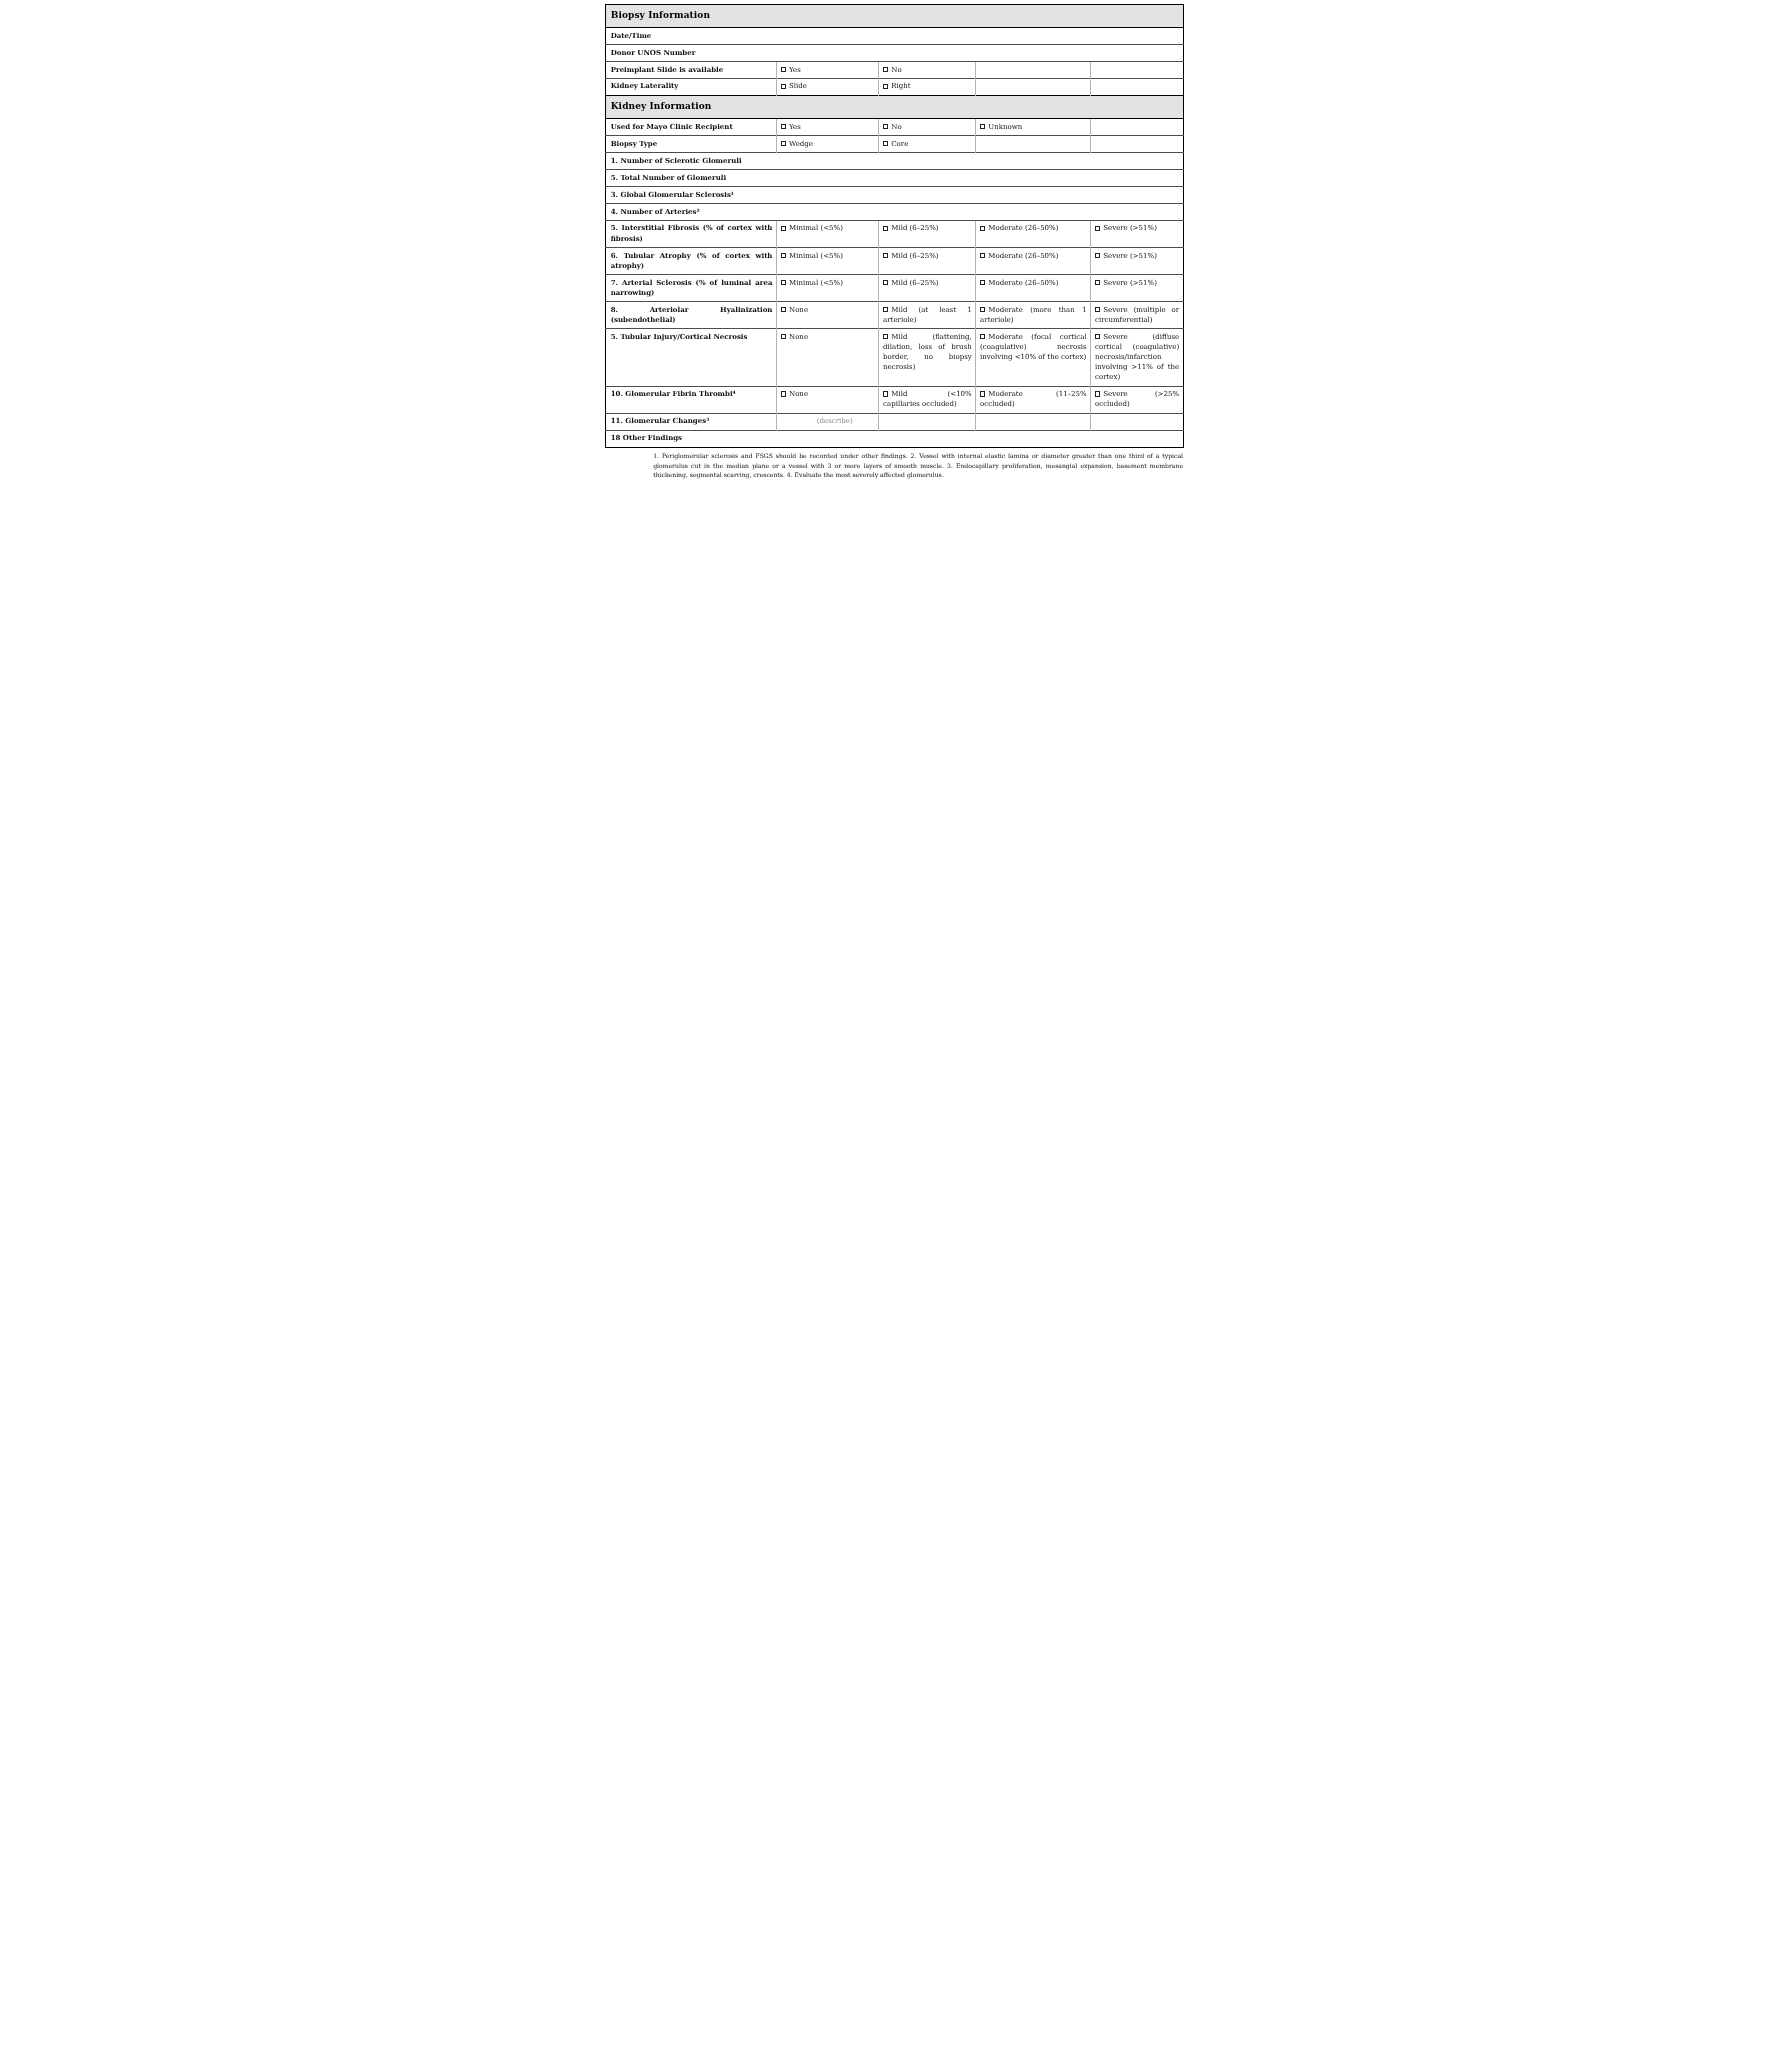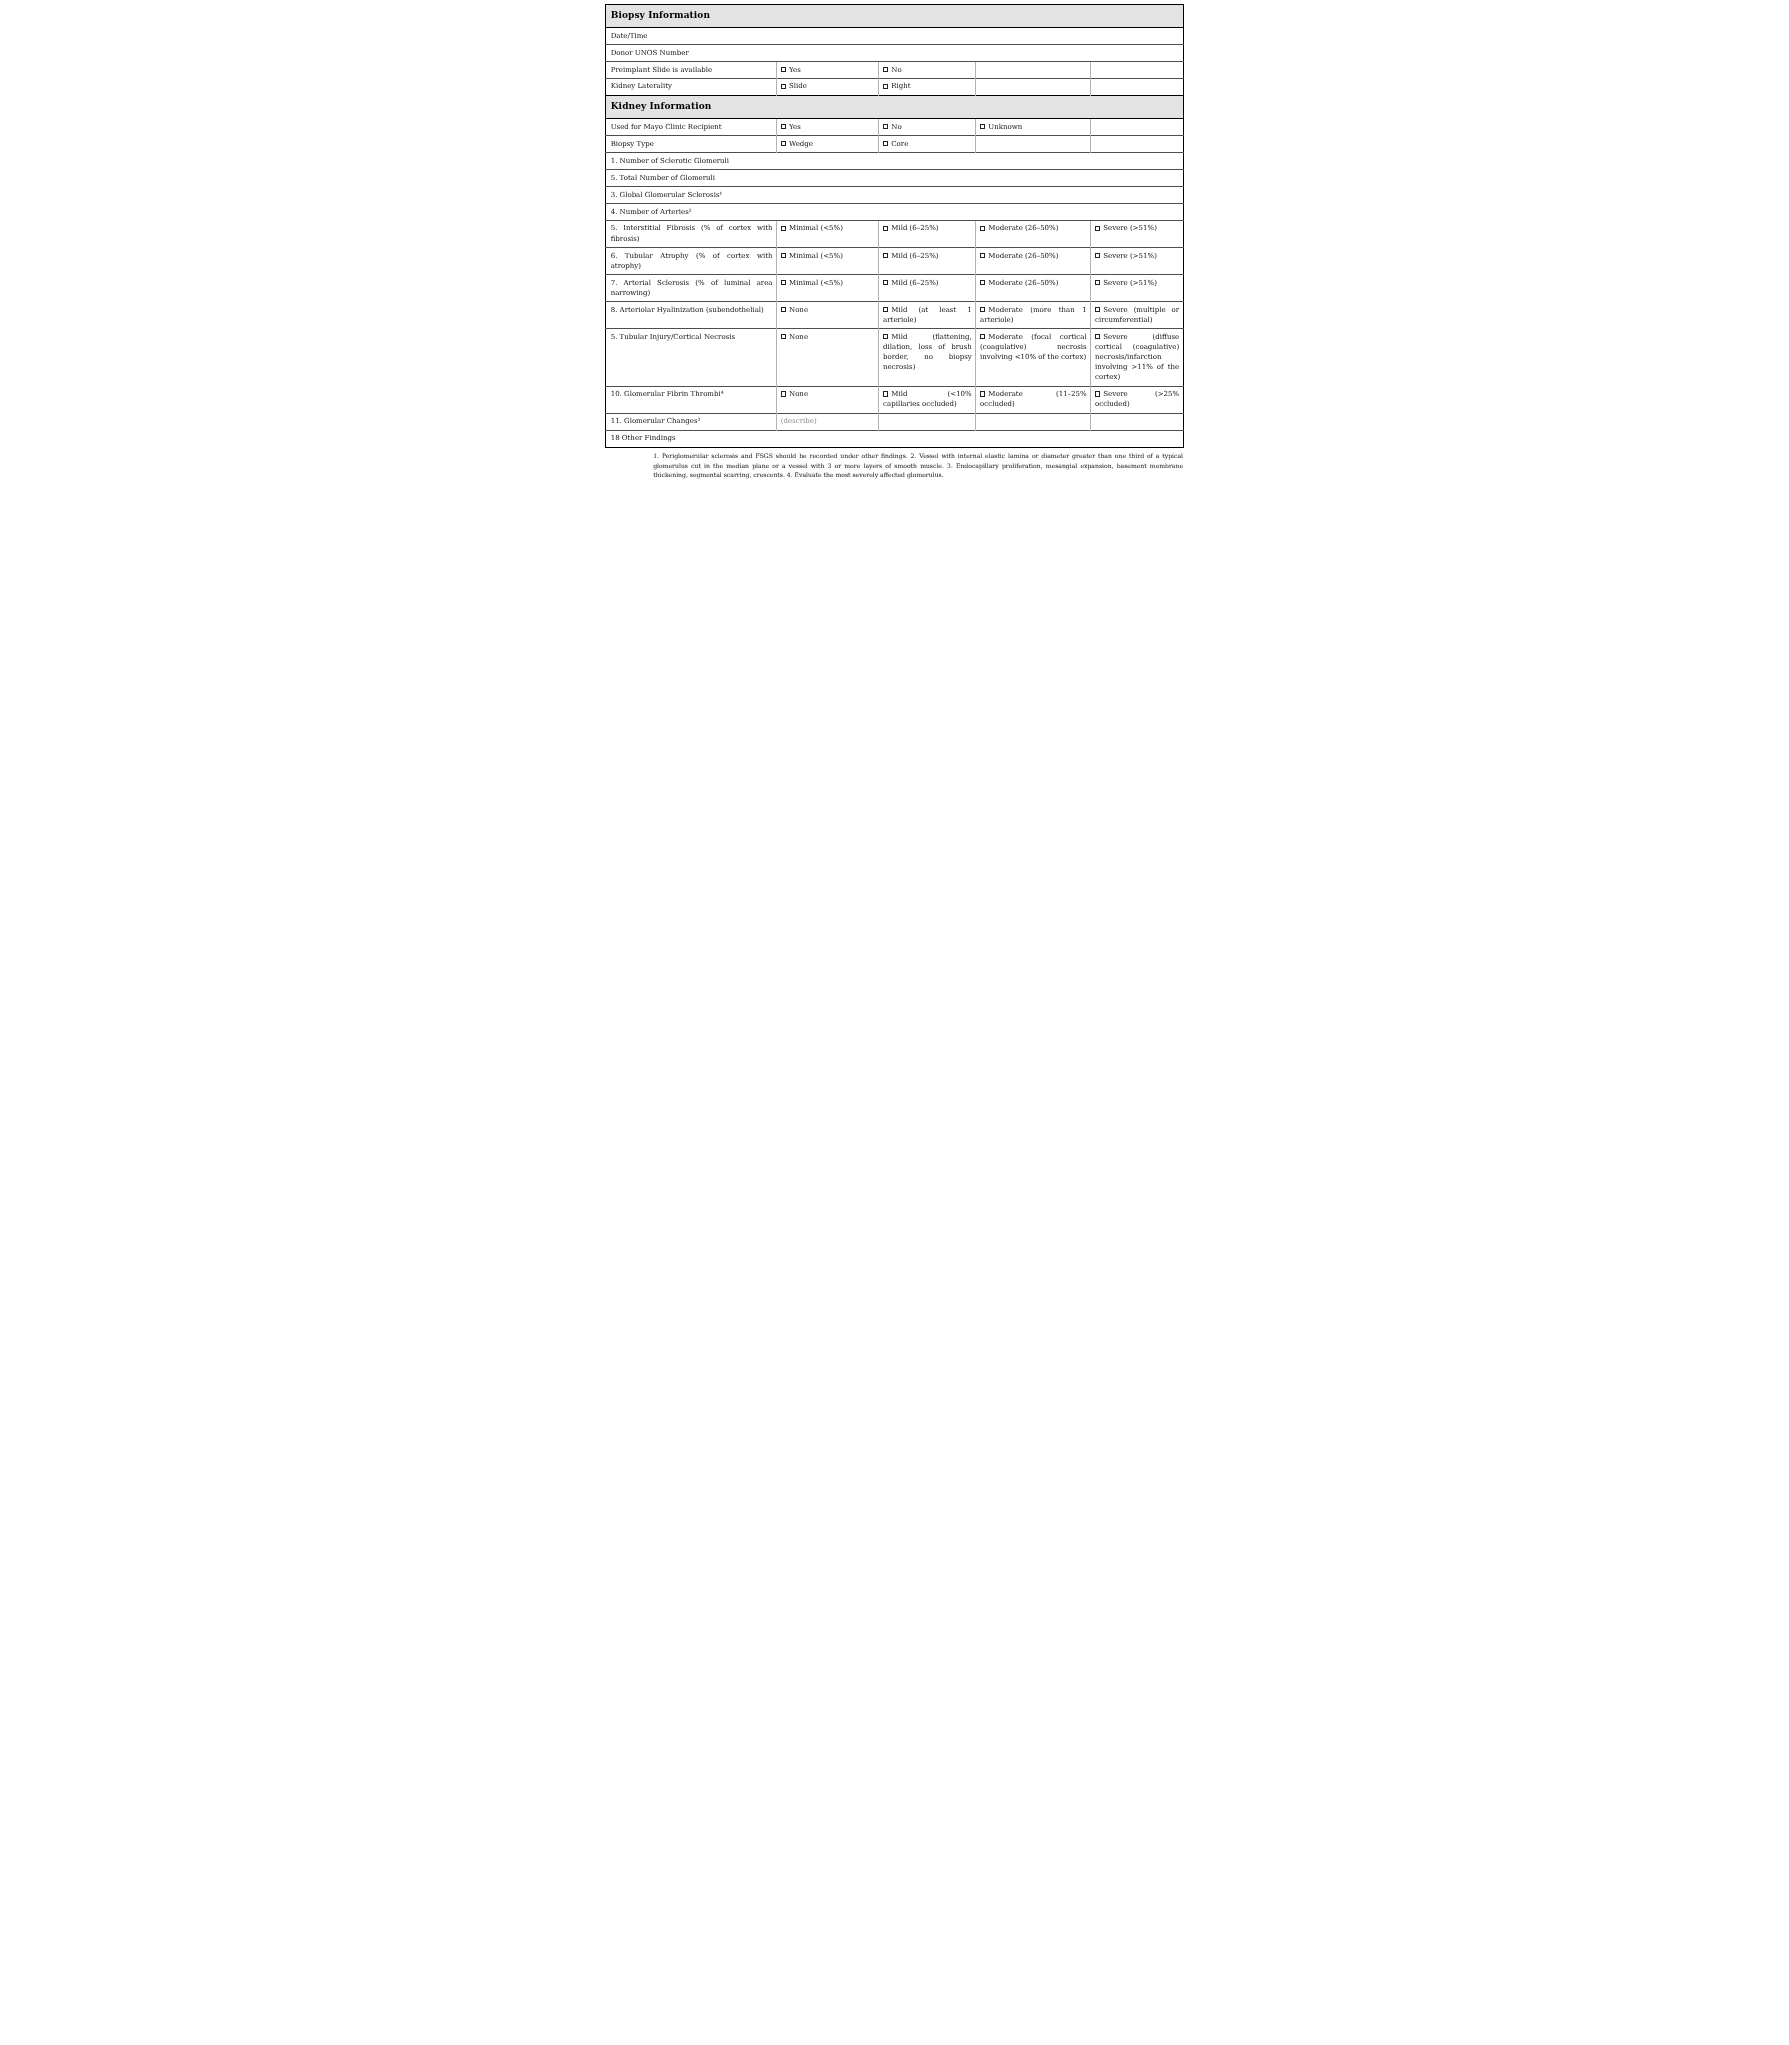--- a/index.html
+++ b/index.html
@@ -29,21 +29,21 @@
     font-size: 7px;
     line-height: 1.45;
   }
   .cell {
     border-top: 0.4px solid #4d4d4d;
     border-left: 0.4px solid #b3b3b3;
     padding: 2.5px 3.7px 3.3px 3.7px;
     text-align: justify;
   }
   td:first-child { border-left: none; margin-top: 39px; }
-  .label-cell { padding-left: 4.5px; }
+  .label-cell { padding-left: 4.5px; font-weight: bold; }
   .section-cell {
     background: #e3e3e3;
     border-top: 0.8px solid #000000;
     border-bottom: 0.8px solid #000000;
     border-left: none;
     padding: 4.5px 4.9px 4.9px 4.5px;
   }
   .section-title {
     font-weight: bold;
     font-size: 9px;
@@ -52,21 +52,21 @@
   }
   .checkbox {
     display: inline-block;
     width: 5.3px;
     height: 5.3px;
     border: 0.6px solid #222222;
     background: #ffffff;
     margin-right: 2.9px;
     vertical-align: -0.4px;
   }
-  .describe-text { color: #8a8a8a; }
+  .describe-text { color: #8a8a8a; margin-left: 36px; }
   .empty-cell { min-height: 4.1px; }
   .footnotes {
     margin: 3.7px 0.8px 0 48px;
     font-size: 6.1px;
     line-height: 1.52;
     text-align: justify;
     color: #111111;
   }
 </style>
 </head>

